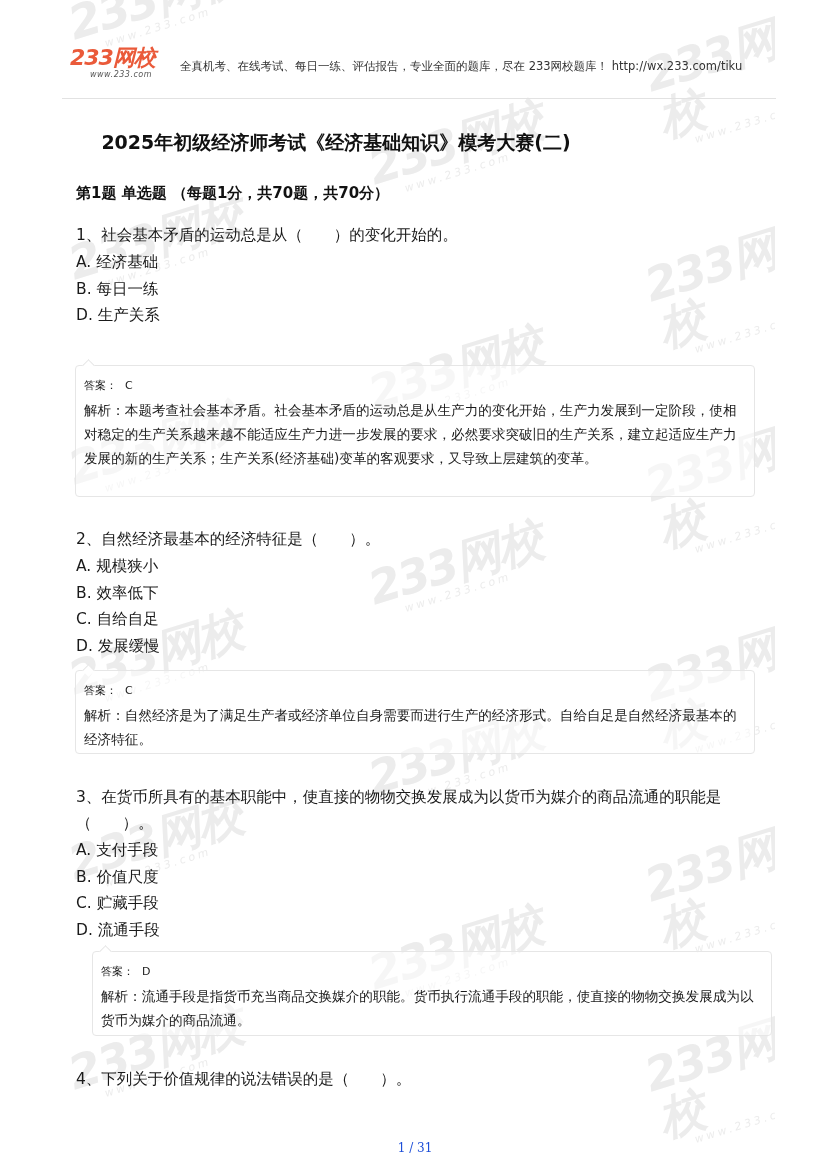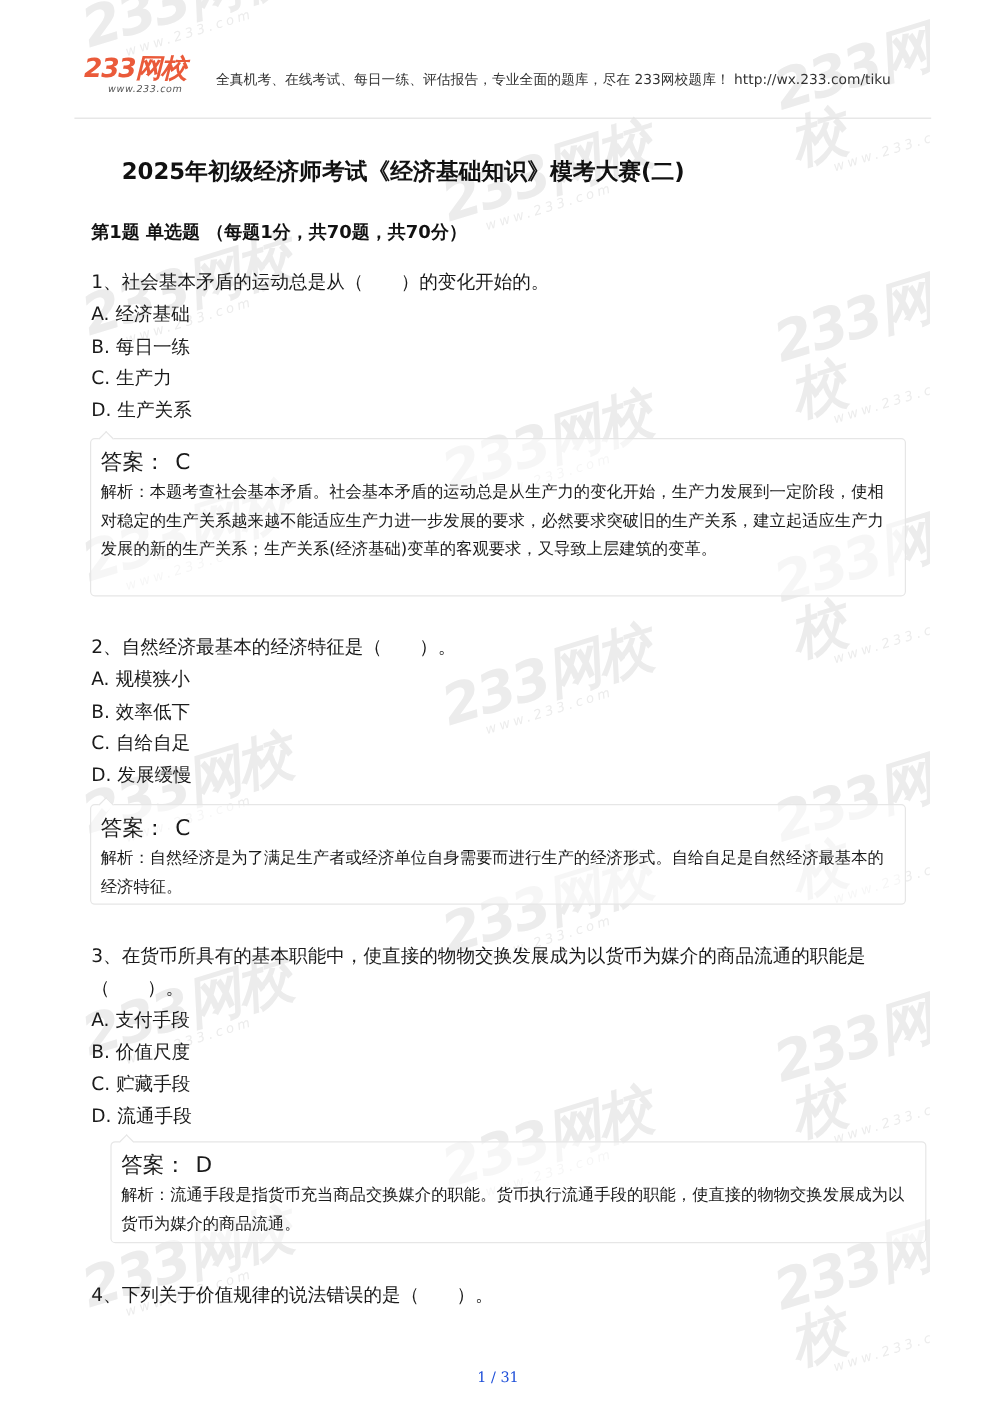--- a/index.html
+++ b/index.html
@@ -25,21 +25,21 @@
   .section-title { position: absolute; left: 76px; top: 184px; font-size: 15px; font-weight: bold; color: #111; z-index: 2; }
 
   
   .q { position: absolute; left: 76px; width: 680px; z-index: 2; }
   .q-stem { font-size: 15.5px; line-height: 26px; color: #1a1a1a; }
   .q-opt { font-size: 15.5px; line-height: 26.5px; color: #1a1a1a; }
   .q-opts { margin-top: 1px; }
 
   .answer-box { position: absolute; left: 75px; width: 680px; border: 1px solid #e6e6e6; border-radius: 4px; background: rgba(255,255,255,0.55); padding: 8px 8px 8px 8px; z-index: 2; }
   .answer-box .notch { position: absolute; left: 8px; top: -5px; width: 9px; height: 9px; background: #fff; border-left: 1px solid #e6e6e6; border-top: 1px solid #e6e6e6; transform: rotate(45deg); }
-  .ans-line { font-size: 18px; line-height: 24px; color: #1a1a1a; }
+  .ans-line { font-size: 11px; line-height: 24px; color: #1a1a1a; }
   .ans-line .ans-letter { margin-left: 8px; }
   .ans-exp { font-size: 13.6px; line-height: 24px; color: #1a1a1a; }
 
   .footer { position: absolute; left: 0; width: 830px; top: 1141px; text-align: center; font-family: "DejaVu Serif", "Liberation Serif", serif; font-size: 12px; color: #1d4ed8; z-index: 2; }
 </style>
 </head>
 <body>
 
 <div class="wm-layer">
   <div class="wm" style="left:80px; top:0px;">
@@ -122,21 +122,20 @@
 </div>
 
 <div class="doc-title">2025年初级经济师考试《经济基础知识》模考大赛(二)</div>
 <div class="section-title">第1题 单选题  （每题1分，共70题，共70分）</div>
 
 <div class="q" style="top:222px;">
   <div class="q-stem">1、社会基本矛盾的运动总是从（　　）的变化开始的。</div>
   <div class="q-opts">
     <div class="q-opt">A. 经济基础</div>
     <div class="q-opt">B. 每日一练</div>
-    <div class="q-opt">C. 生产力</div>
     <div class="q-opt">D. 生产关系</div>
   </div>
 </div>
 <div class="answer-box" style="top:365px; height:132px;">
   <div class="notch"></div>
   <div class="ans-line"><span>答案：</span><span class="ans-letter">C</span></div>
   <div class="ans-exp">解析：本题考查社会基本矛盾。社会基本矛盾的运动总是从生产力的变化开始，生产力发展到一定阶段，使相对稳定的生产关系越来越不能适应生产力进一步发展的要求，必然要求突破旧的生产关系，建立起适应生产力发展的新的生产关系；生产关系(经济基础)变革的客观要求，又导致上层建筑的变革。</div>
 </div>
 
 <div class="q" style="top:526px;">

